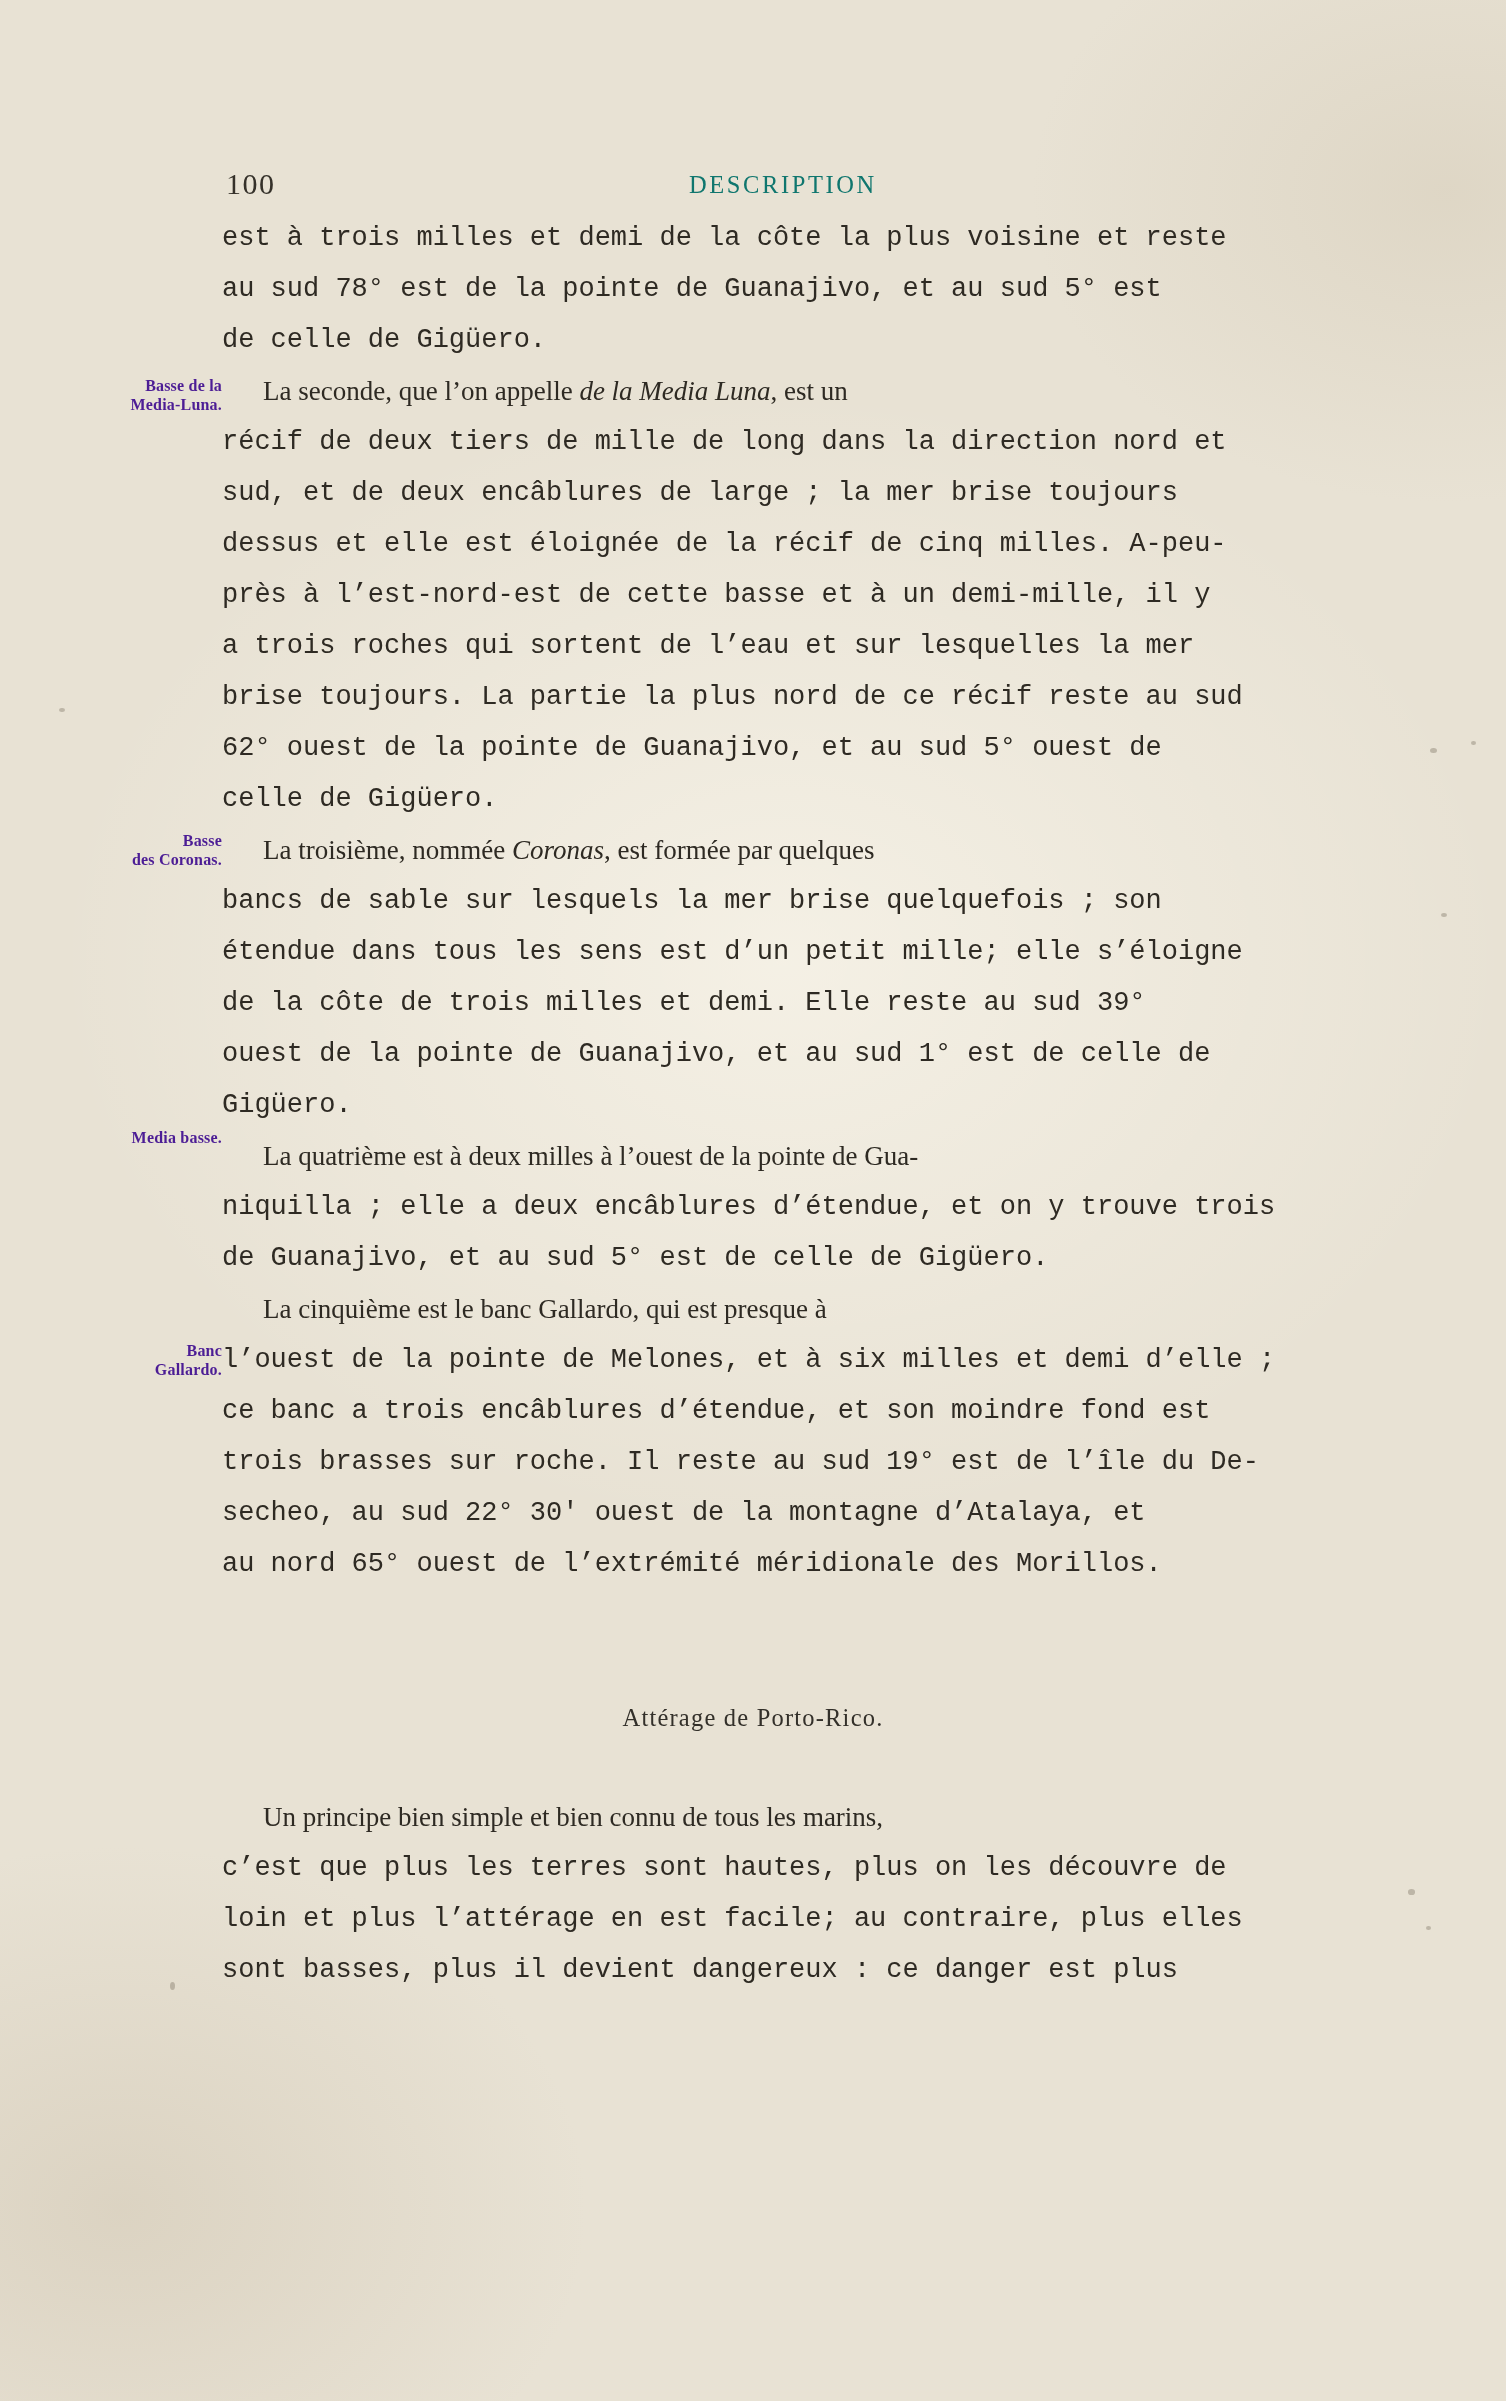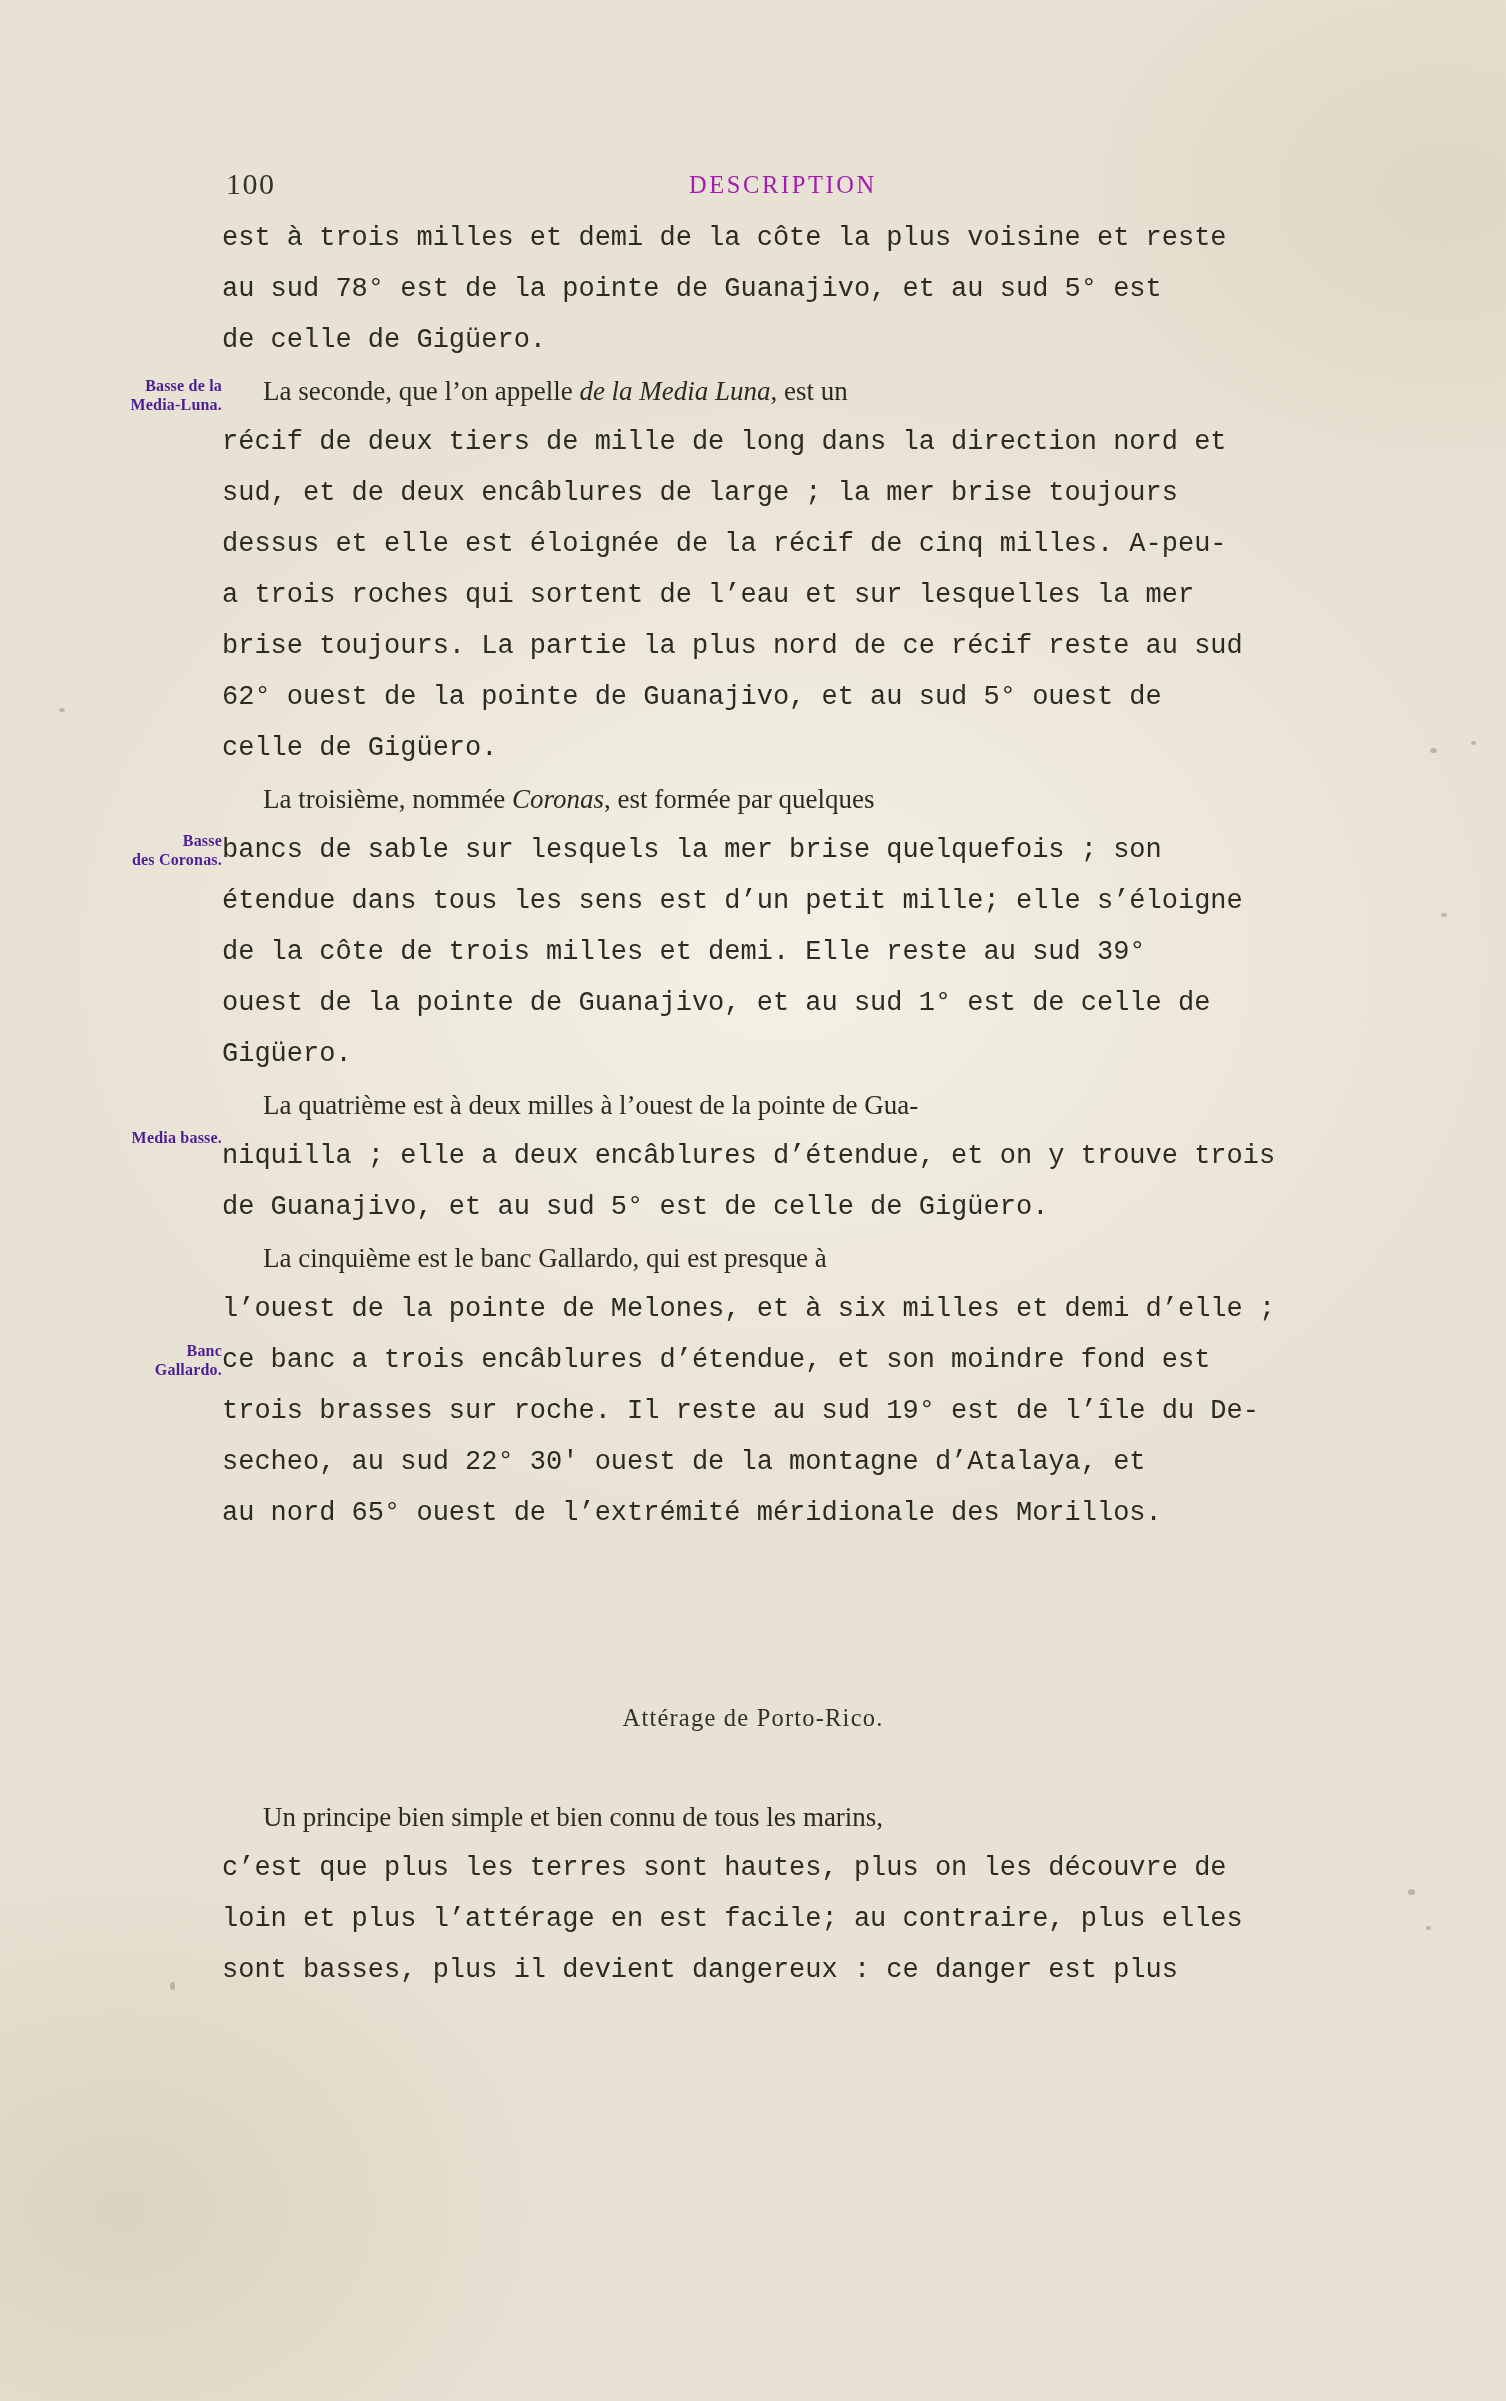--- a/index.html
+++ b/index.html
@@ -45,21 +45,21 @@
     font-size: 30px;
     letter-spacing: 1.5px;
     color: #35312a;
   }
   .running-title {
     position: absolute;
     left: 689px;
     top: 4.4px;
     font-size: 24.5px;
     letter-spacing: 2.6px;
-    color: #a21caf;
+    color: #0f766e;
   }
 
   
   .column {
     position: absolute;
     left: 222px;
     top: 213px;
     width: 1171px;
   }
   .para {
@@ -160,20 +160,21 @@
       <span class="ln just"><span>est à trois milles et demi de la côte la plus voisine et reste</span></span>
       <span class="ln just"><span>au sud 78° est de la pointe de Guanajivo, et au sud 5° est</span></span>
       <span class="ln just last"><span>de celle de Gigüero.</span></span>
     </p>
 
     <p class="para">
       <span class="ln"><span class="indent"></span><span>La seconde, que l’on appelle <span class="ital">de la Media Luna</span>, est un</span></span>
       <span class="ln just"><span>récif de deux tiers de mille de long dans la direction nord et</span></span>
       <span class="ln just"><span>sud, et de deux encâblures de large ; la mer brise toujours</span></span>
       <span class="ln just"><span>dessus et elle est éloignée de la récif de cinq milles. A-peu-</span></span>
+      <span class="ln just"><span>près à l’est-nord-est de cette basse et à un demi-mille, il y</span></span>
       <span class="ln just"><span>a trois roches qui sortent de l’eau et sur lesquelles la mer</span></span>
       <span class="ln just"><span>brise toujours. La partie la plus nord de ce récif reste au sud</span></span>
       <span class="ln just"><span>62° ouest de la pointe de Guanajivo, et au sud 5° ouest de</span></span>
       <span class="ln just last"><span>celle de Gigüero.</span></span>
     </p>
 
     <p class="para">
       <span class="ln"><span class="indent"></span><span>La troisième, nommée <span class="ital">Coronas</span>, est formée par quelques</span></span>
       <span class="ln just"><span>bancs de sable sur lesquels la mer brise quelquefois ; son</span></span>
       <span class="ln just"><span>étendue dans tous les sens est d’un petit mille; elle s’éloigne</span></span>

